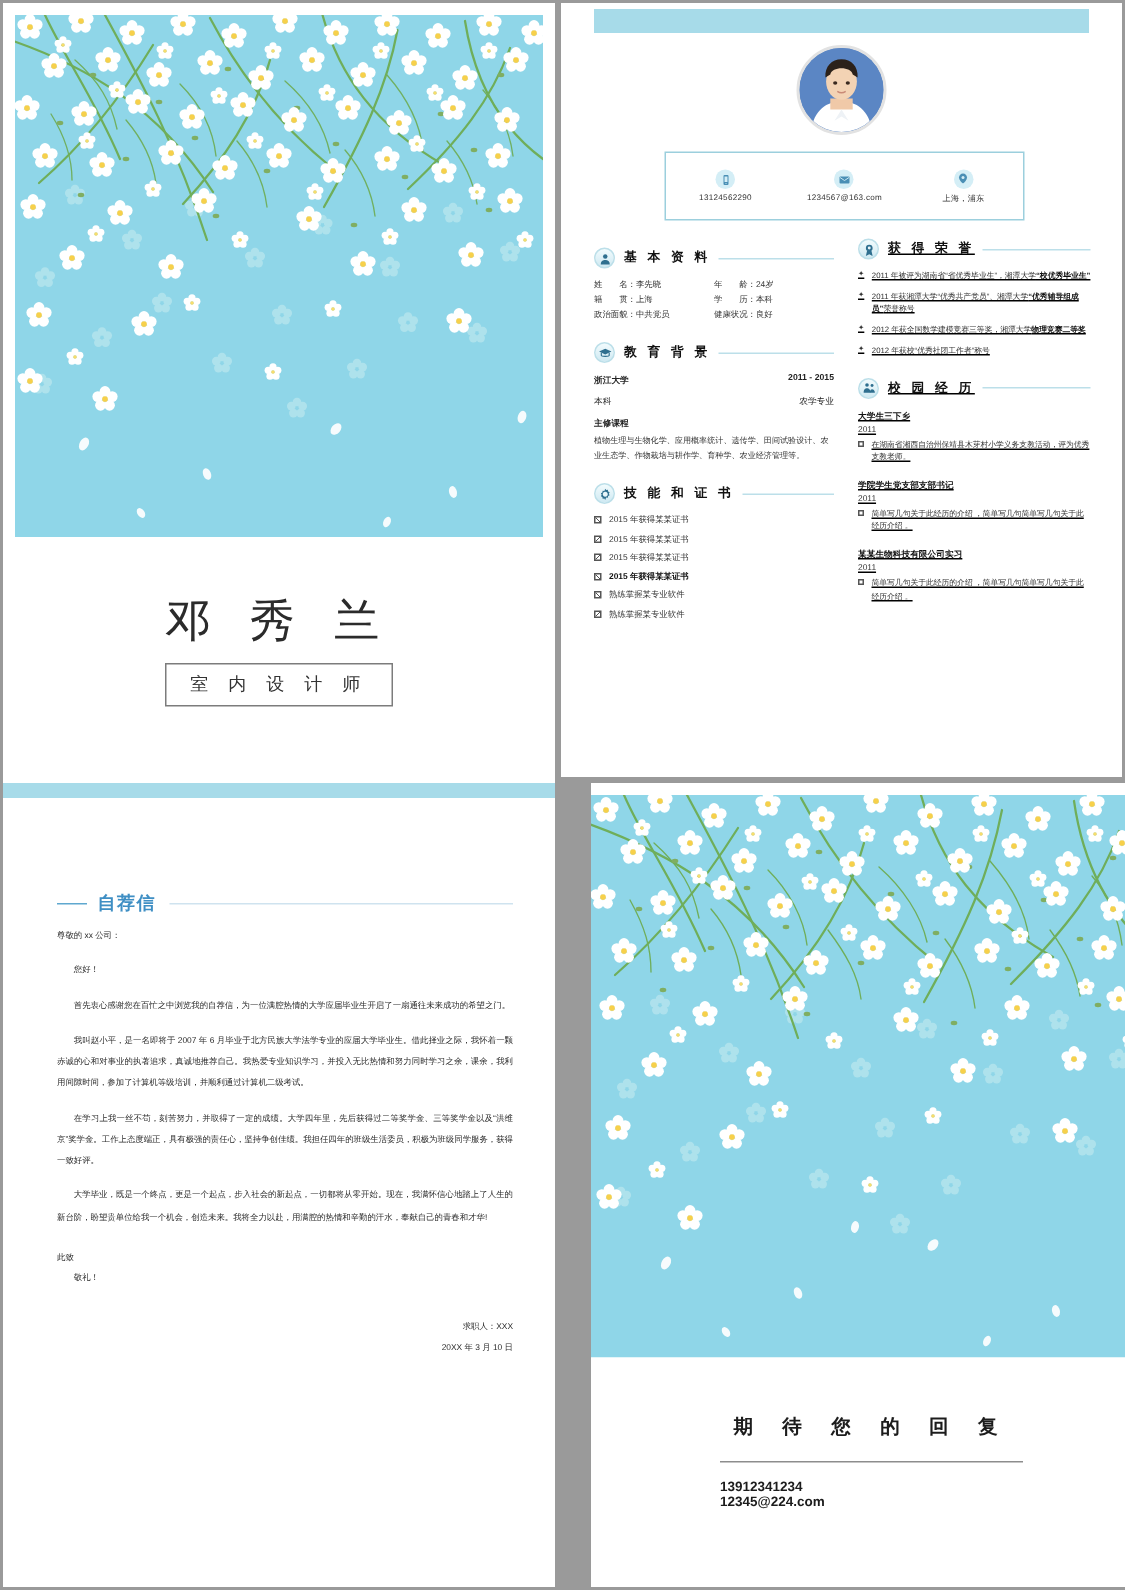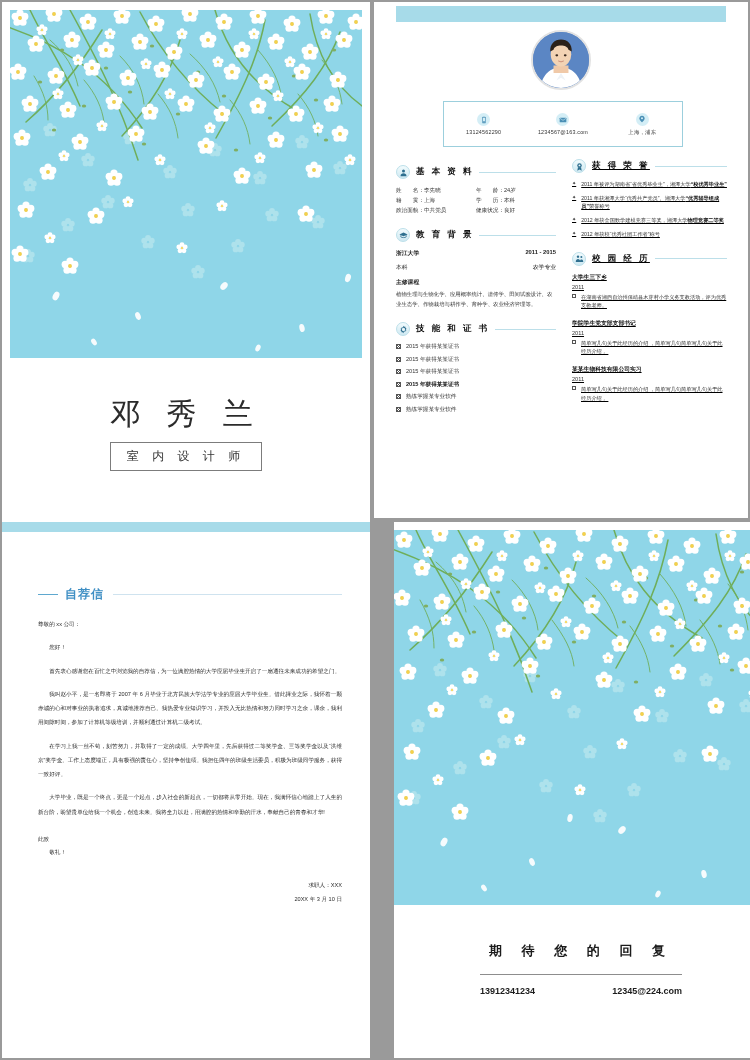--- a/index.html
+++ b/index.html
@@ -106,21 +106,21 @@
   .exp-title { font-size:5.8px; font-weight:bold; color:#111; margin-bottom:2px; }
   .exp-year { font-size:5.6px; color:#333; margin-bottom:3px; }
   .exp-row { display:flex; align-items:flex-start; }
   .exp-sq {
     width:4px; height:4px; border:0.7px solid #555; margin:1.5px 5px 0 0; flex:0 0 auto;
   }
   .exp-tx { font-size:5.2px; color:#333; line-height:1.65; }
 
   
   .lt-band { position:absolute; left:0; top:0; width:100%; height:10px; background:#a7dbe9; }
-  .lt-head { position:absolute; left:36px; top:64px; right:28px; display:flex; align-items:center; }
+  .lt-head { position:absolute; left:36px; top:72px; right:28px; display:flex; align-items:center; }
   .lt-dash { width:20px; height:1px; background:#5fa8cf; margin-right:7px; }
   .lt-title { font-size:12px; font-weight:bold; color:#3f8fc4; letter-spacing:1px; white-space:nowrap; }
   .lt-rule { flex:1; height:1px; background:#cfe3ef; margin-left:9px; }
 
   .lt-body { position:absolute; left:36px; right:28px; top:95px; }
   .lt-p { font-size:5.6px; color:#2a2a2a; line-height:2.55; text-align:justify; }
   .lt-p.ind { text-indent:11.2px; }
   .lt-p.sp { margin-top:9px; }
   .lt-close { font-size:5.6px; color:#2a2a2a; line-height:2.4; margin-top:14px; }
   .lt-close .i1 { display:block; }
@@ -130,21 +130,21 @@
   
   .bk-art { position:absolute; left:0; top:8px; width:100%; height:375px; }
   .bk-title {
     position:absolute; left:0; right:0; top:420px; text-align:center;
     font-size:13px; font-weight:bold; color:#1c1c1c; letter-spacing:8px;
   }
   .bk-rule { position:absolute; left:86px; width:202px; top:452px; height:1px; background:#8d8d8d; }
   .bk-contacts {
     position:absolute; left:86px; width:202px; top:464px;
     display:flex; justify-content:space-between;
-    font-size:9px; color:#1c1c1c; font-weight:bold;
+    font-size:9px; color:#1c1c1c; font-weight:bold;flex-direction:column;
   }
 </style>
 </head>
 <body>
 
 <div class="sheet" id="page-cover">
   <div class="cover-art">
     <div class="floral">
       <svg viewBox="0 0 352 348" preserveAspectRatio="none">
         <defs>

